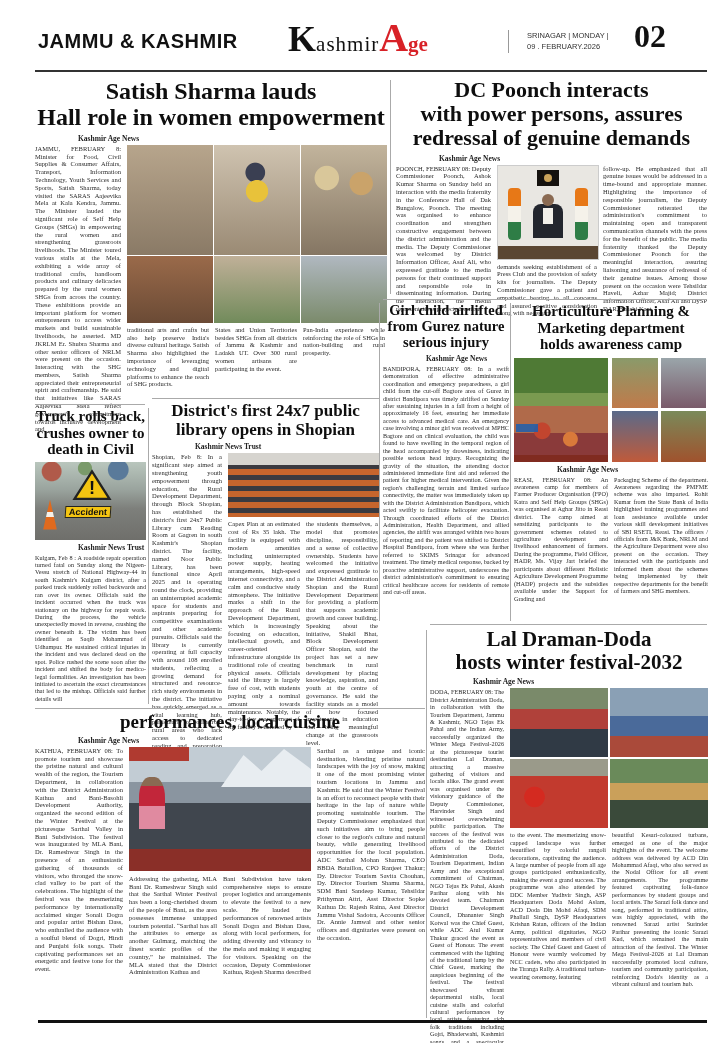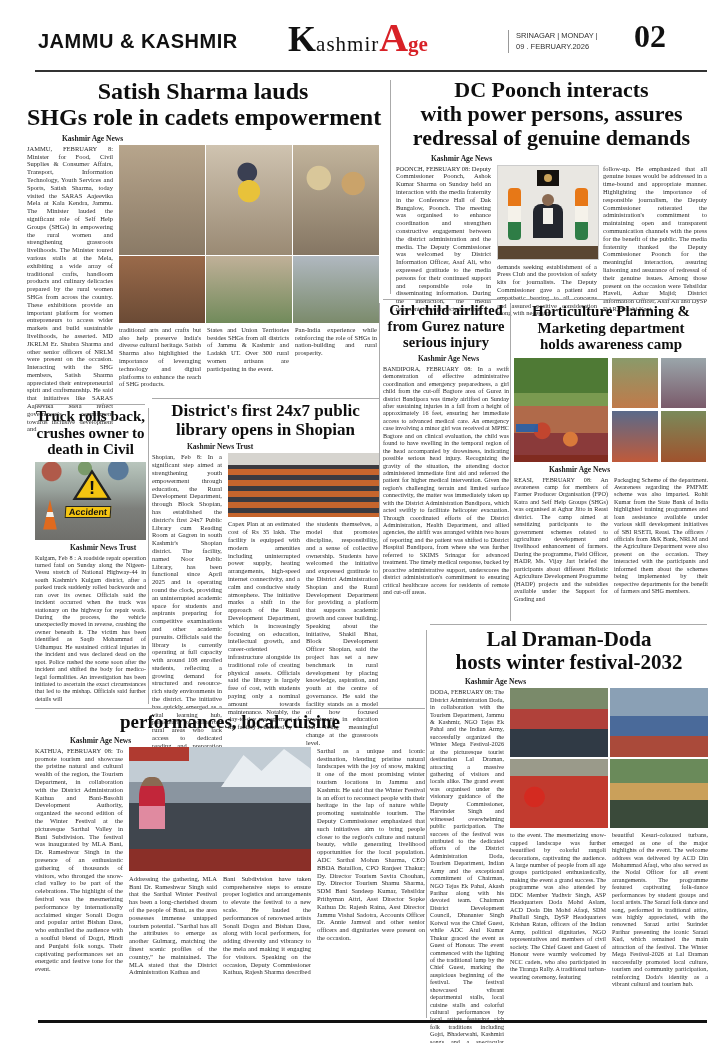--- a/index.html
+++ b/index.html
@@ -6,32 +6,32 @@
   .page{position:relative;width:712px;height:1043px;background:#ffffff;margin:0 auto;
         font-family:"Liberation Serif",serif;color:#222;overflow:hidden;}
   
   .section-label{position:absolute;left:38px;top:30px;font-family:"Liberation Sans",sans-serif;
         font-weight:bold;font-size:20px;letter-spacing:0.5px;color:#111;}
   .masthead{position:absolute;left:268px;top:14px;width:180px;text-align:center;white-space:nowrap;}
   .masthead .big-k{font-size:36px;font-weight:bold;color:#111;}
   .masthead .rest-k{font-size:21px;font-weight:normal;color:#111;letter-spacing:1px;}
   .masthead .big-a{font-size:40px;font-weight:bold;color:#d82127;}
   .masthead .rest-a{font-size:21px;font-weight:bold;color:#d82127;}
-  .dateline{position:absolute;left:508px;top:30px;border-left:1px solid #999;padding-left:7px;
+  .dateline{position:absolute;left:508px;top:30px;border-left:1px solid #999;padding-left:18px;
         font-family:"Liberation Sans",sans-serif;font-size:7.5px;color:#333;line-height:1.5;}
   .page-number{position:absolute;left:634px;top:18px;font-size:32px;font-weight:bold;color:#111;text-align:right;}
   .rule{position:absolute;background:#444;}
   
   .headline{font-weight:bold;color:#0e0e0e;text-align:center;line-height:1.1;white-space:nowrap;}
-  .byline{font-size:7.5px;font-weight:bold;color:#222;margin:3px 0 2px 0;padding-left:35px;}
+  .byline{font-size:7.5px;font-weight:bold;color:#222;margin:3px 0 2px 8px;padding-left:35px;}
   .bodytext{font-size:6.5px;line-height:1.2;text-align:justify;color:#2a2a2a;}
   .cols{display:flex;gap:6px;}
   .photo{position:relative;overflow:hidden;}
   
-  .art-satish{position:absolute;left:27px;top:78px;width:352px;}
+  .art-satish{position:absolute;left:35px;top:78px;width:352px;}
   .art-satish .headline{font-size:24px;}
   .satish-photo{width:260px;height:178px;display:grid;grid-template-columns:1fr 1fr 1fr;
         grid-template-rows:110px 68px;gap:1px;background:#fff;}
   .sp1{background:linear-gradient(180deg,#b7a58c,#8a7a66);}
   .sp2{background:radial-gradient(circle at 50% 42%,#e8c23a 0 14%,transparent 15%),
        radial-gradient(circle at 48% 25%,#3a3f52 0 10%,transparent 11%),
        linear-gradient(180deg,#cfc3b0,#9a8a74);}
   .sp3{background:radial-gradient(circle at 30% 30%,#d9c79a 0 12%,transparent 13%),
        radial-gradient(circle at 70% 35%,#caa36a 0 12%,transparent 13%),
        linear-gradient(180deg,#c2b49c,#857663);}
@@ -130,21 +130,21 @@
   </div>
   <div class="dateline">
     <div>SRINAGAR | MONDAY |</div>
     <div>09 . FEBRUARY.2026</div>
   </div>
   <div class="page-number">02</div>
   <div class="rule h-strong" style="left:35px;top:70px;width:672px;position:absolute;"></div>
 
   <div class="art-satish">
     <div class="headline">Satish Sharma lauds</div>
-    <div class="headline">SHGs role in cadets empowerment</div>
+    <div class="headline">Hall role in women empowerment</div>
     <div class="byline">Kashmir Age News</div>
     <div class="cols">
       <div class="bodytext" style="width:86px;">JAMMU, FEBRUARY 8: Minister for Food, Civil Supplies &amp; Consumer Affairs, Transport, Information Technology, Youth Services and Sports, Satish Sharma, today visited the SARAS Aajeevika Mela at Kala Kendra, Jammu. The Minister lauded the significant role of Self Help Groups (SHGs) in empowering the rural women and strengthening grassroots livelihoods. The Minister toured various stalls at the Mela, exhibiting a wide array of traditional crafts, handloom products and culinary delicacies prepared by the rural women SHGs from across the country. These exhibitions provide an important platform for women entrepreneurs to access wider markets and build sustainable livelihoods, he asserted. MD JKRLM Er. Shubra Sharma and other senior officers of NRLM were present on the occasion. Interacting with the SHG members, Satish Sharma appreciated their entrepreneurial spirit and craftsmanship. He said that initiatives like SARAS Aajeevika Mela reflect government's commitment towards inclusive development and</div>
       <div style="width:260px;">
         <div class="photo satish-photo">
           <div class="sp1"></div>
           <div class="sp2"></div>
           <div class="sp3"></div>
           <div class="sp4"></div>
           <div class="sp5"></div>

